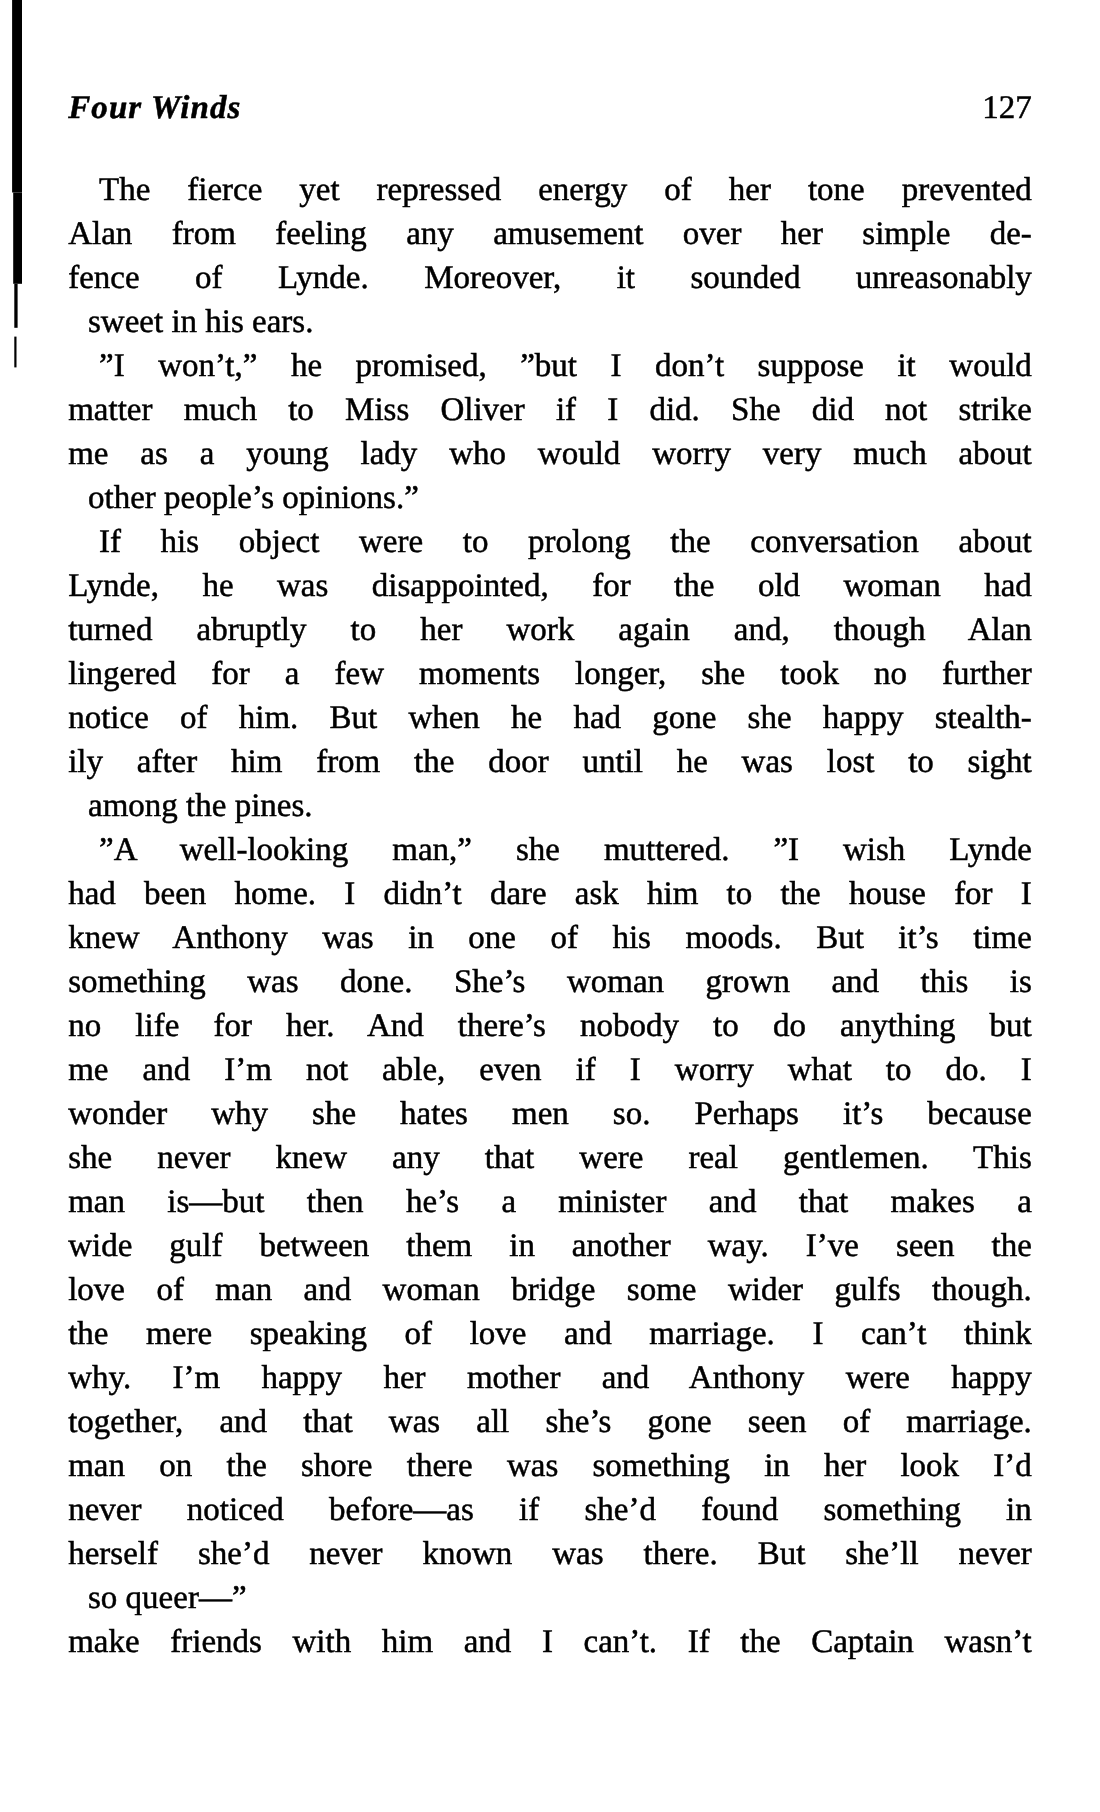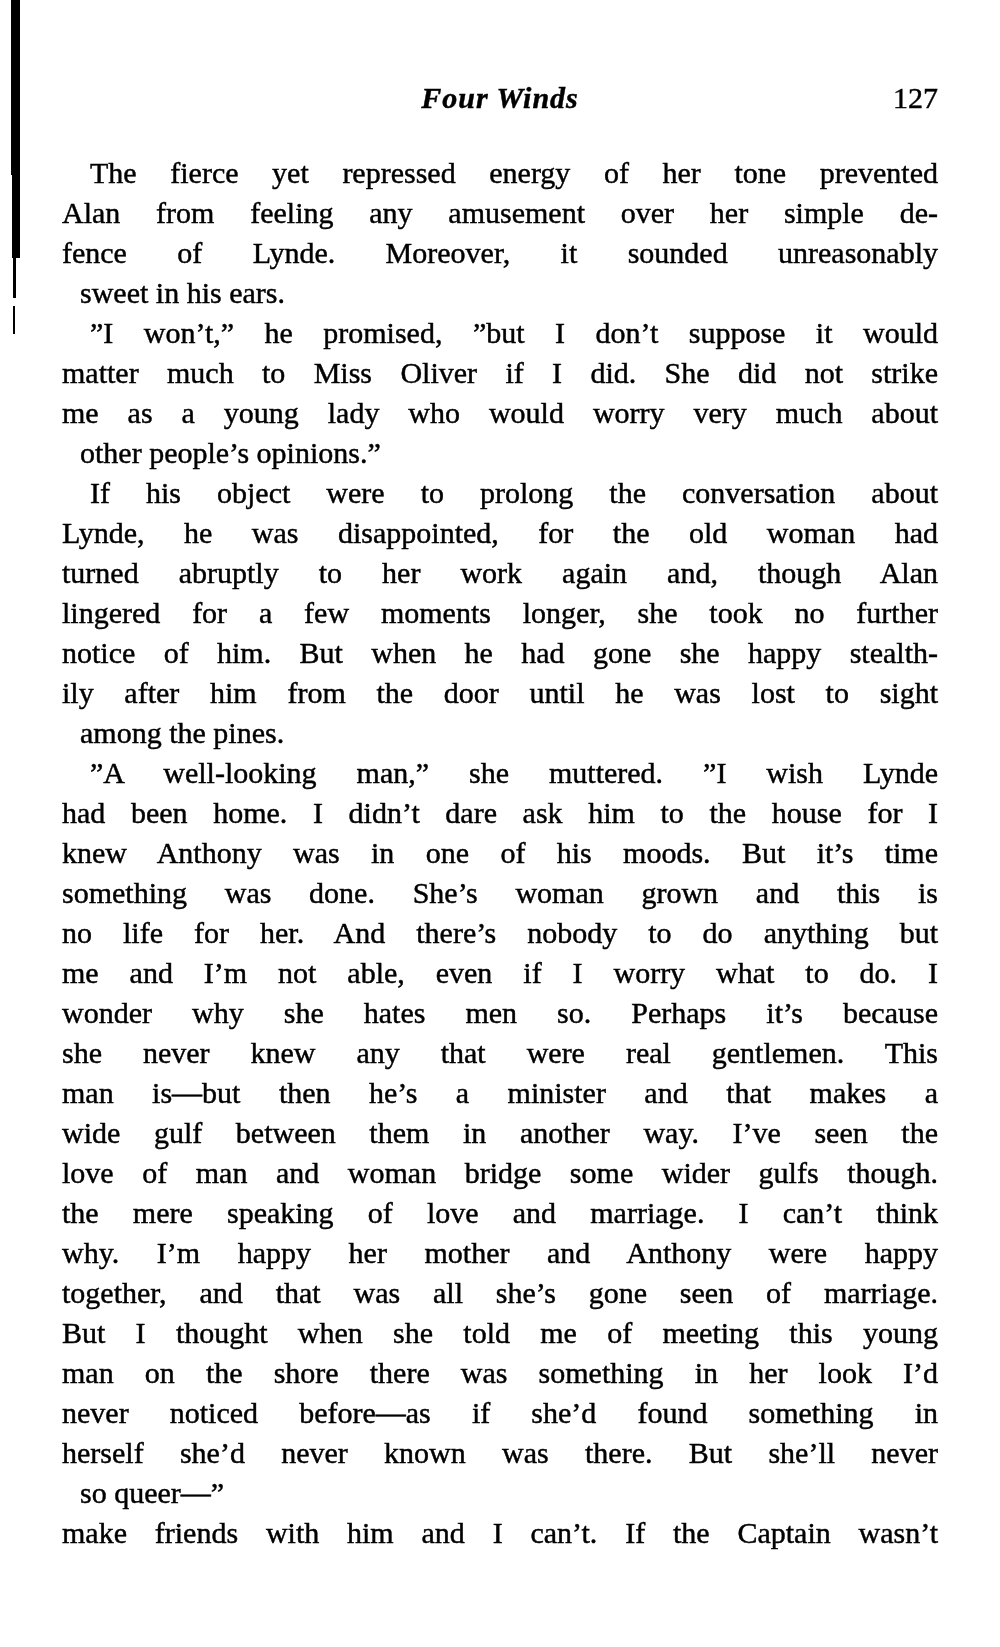--- a/index.html
+++ b/index.html
@@ -24,21 +24,21 @@
     left: 62px;
     top: 78px;
     width: 876px;
     height: 40px;
     font-size: 30px;
     line-height: 40px;
   }
   .running-title {
     position: absolute;
     left: 0; right: 0;
-    text-align: center;
+    text-align: left;
     font-style: italic;
     font-weight: bold;
     letter-spacing: 1px;
   }
   .page-num {
     position: absolute;
     right: 0;
     top: 0;
   }
 
@@ -95,20 +95,19 @@
       <div class="line">no life for her. And there’s nobody to do anything but</div>
       <div class="line">me and I’m not able, even if I worry what to do. I</div>
       <div class="line">wonder why she hates men so. Perhaps it’s because</div>
       <div class="line">she never knew any that were real gentlemen. This</div>
       <div class="line">man is—but then he’s a minister and that makes a</div>
       <div class="line">wide gulf between them in another way. I’ve seen the</div>
       <div class="line">love of man and woman bridge some wider gulfs though.</div>
       <div class="line">the mere speaking of love and marriage. I can’t think</div>
       <div class="line">why. I’m happy her mother and Anthony were happy</div>
       <div class="line">together, and that was all she’s gone seen of marriage.</div>
-      <div class="line">But I thought when she told me of meeting this young</div>
       <div class="line">man on the shore there was something in her look I’d</div>
       <div class="line">never noticed before—as if she’d found something in</div>
       <div class="line">herself she’d never known was there. But she’ll never</div>
       <div class="line last">so queer—”</div>
       <div class="line">make friends with him and I can’t. If the Captain wasn’t</div>
     </div>
 </div>
 
 </body></html>

